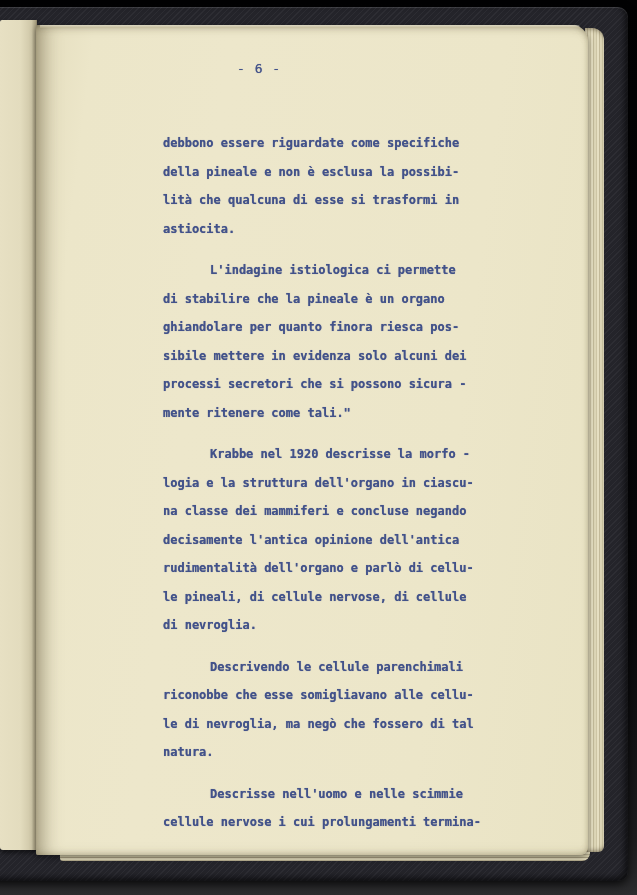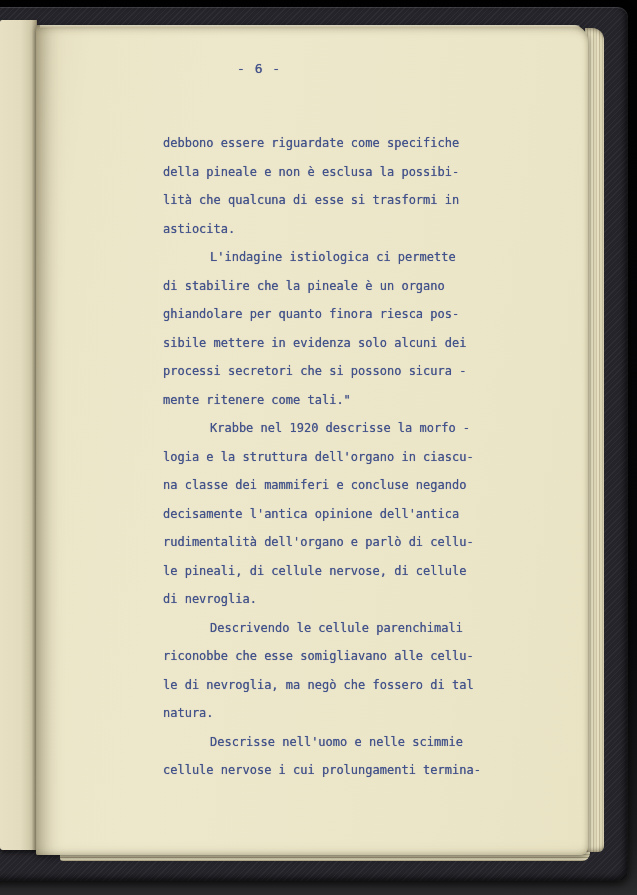--- a/index.html
+++ b/index.html
@@ -60,22 +60,22 @@
     letter-spacing:1px;
     text-shadow:0 0 0.7px rgba(58,72,130,0.8);
   }
   .text-block{
     position:absolute;left:127px;top:104px;width:360px;
     font:12px/28.5px "DejaVu Sans Mono",monospace;
     color:var(--ink,#42528a);
     white-space:pre;
     text-shadow:0 0 0.7px rgba(58,72,130,0.75);
   }
-  .line{height:28.5px;}
-  .line.indent{padding-left:47px;}
+  .line{height:28.5px;font-weight:bold;}
+  .line.indent{padding-left:47px;margin-top:13px;}
   
   .page-top-edge{
     position:absolute;left:4px;top:0;width:540px;height:3px;
     background:linear-gradient(180deg,rgba(255,252,235,0.55),rgba(190,180,140,0.35));
     border-radius:2px 14px 0 0;
   }
 </style>
 </head>
 <body>
 

